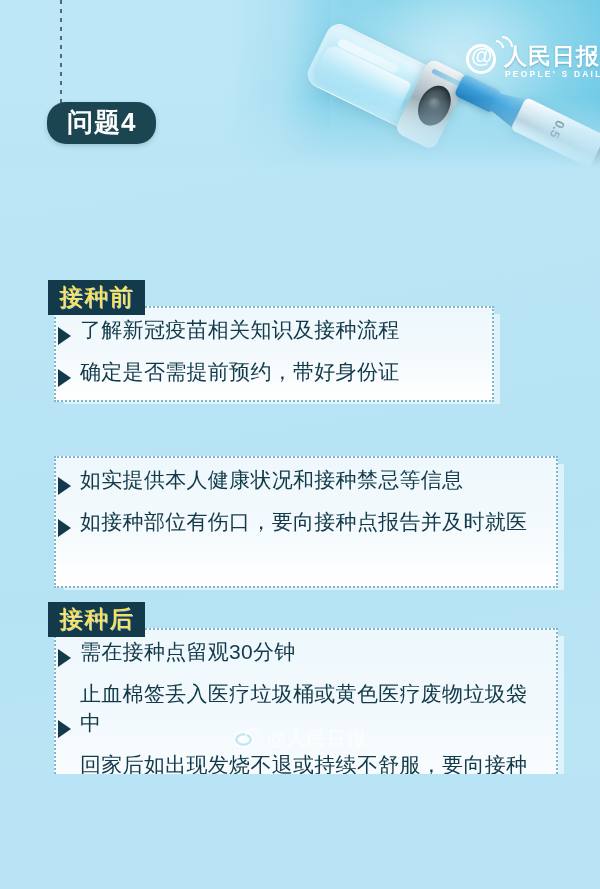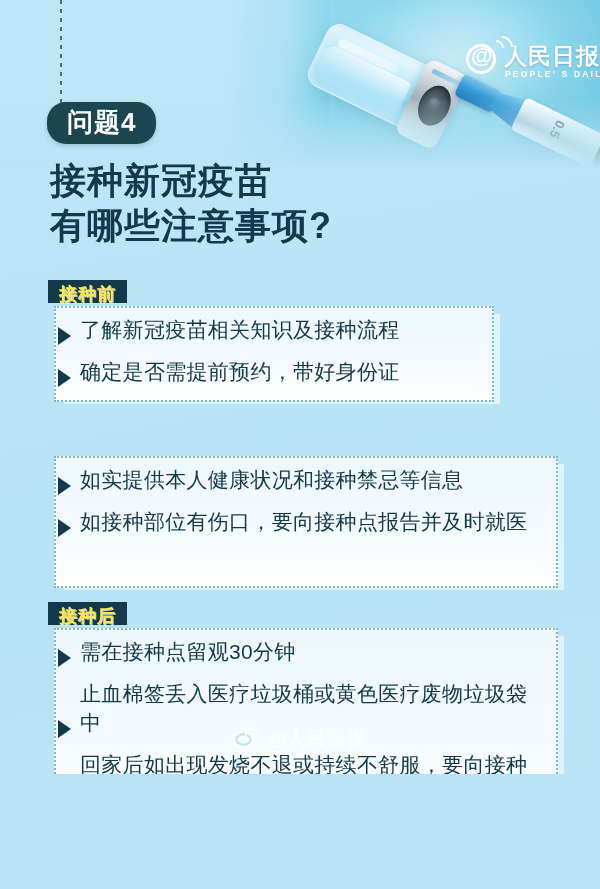--- a/index.html
+++ b/index.html
@@ -266,24 +266,24 @@
 
   
   .section { position: absolute; }
 
   .sec-badge {
     position: absolute;
     left: 0; top: 0;
     z-index: 3;
     background: #123a4a;
     color: #ffe84d;
-    font-size: 18px;
-    font-weight: 700;
+    font-size: 24px;
+    font-weight: 400;
     letter-spacing: 1px;
-    padding: 5px 11px 0 11px;
+    padding: 5px 11px 6px 11px;
     line-height: 1;
     text-shadow: 1px 1px 0 rgba(255,255,255,0.75);
   }
 
   .sec-box {
     position: absolute;
     left: 6px;
     top: 26px;
     border: 2px dotted #7fb6cc;
     background: linear-gradient(180deg, #eef8fc 0%, #f4fafd 55%, #ffffff 100%);
@@ -418,22 +418,20 @@
       <div class="pd-wave w2"></div>
       <div class="pd-name">人民日报</div>
       <div class="pd-sub">PEOPLE' S DAILY</div>
     </div>
   </div>
 
   <div class="drop-line"></div>
 
   <div class="q-pill">问题4</div>
 
-  <div class="title">接种新冠疫苗
-有哪些注意事项?</div>
 
   <div class="section" style="left:48px; top:280px; width:452px; height:132px;">
     <div class="sec-box-shadow" style="width:436px; height:90px;"></div>
     <div class="sec-box" style="width:440px; height:96px;"></div>
     <div class="sec-badge">接种前</div>
     <div class="bullets" style="width:420px;">
       <div class="bullet">
         <span class="tri"></span>
         <span class="btext">了解新冠疫苗相关知识及接种流程</span>
       </div>

